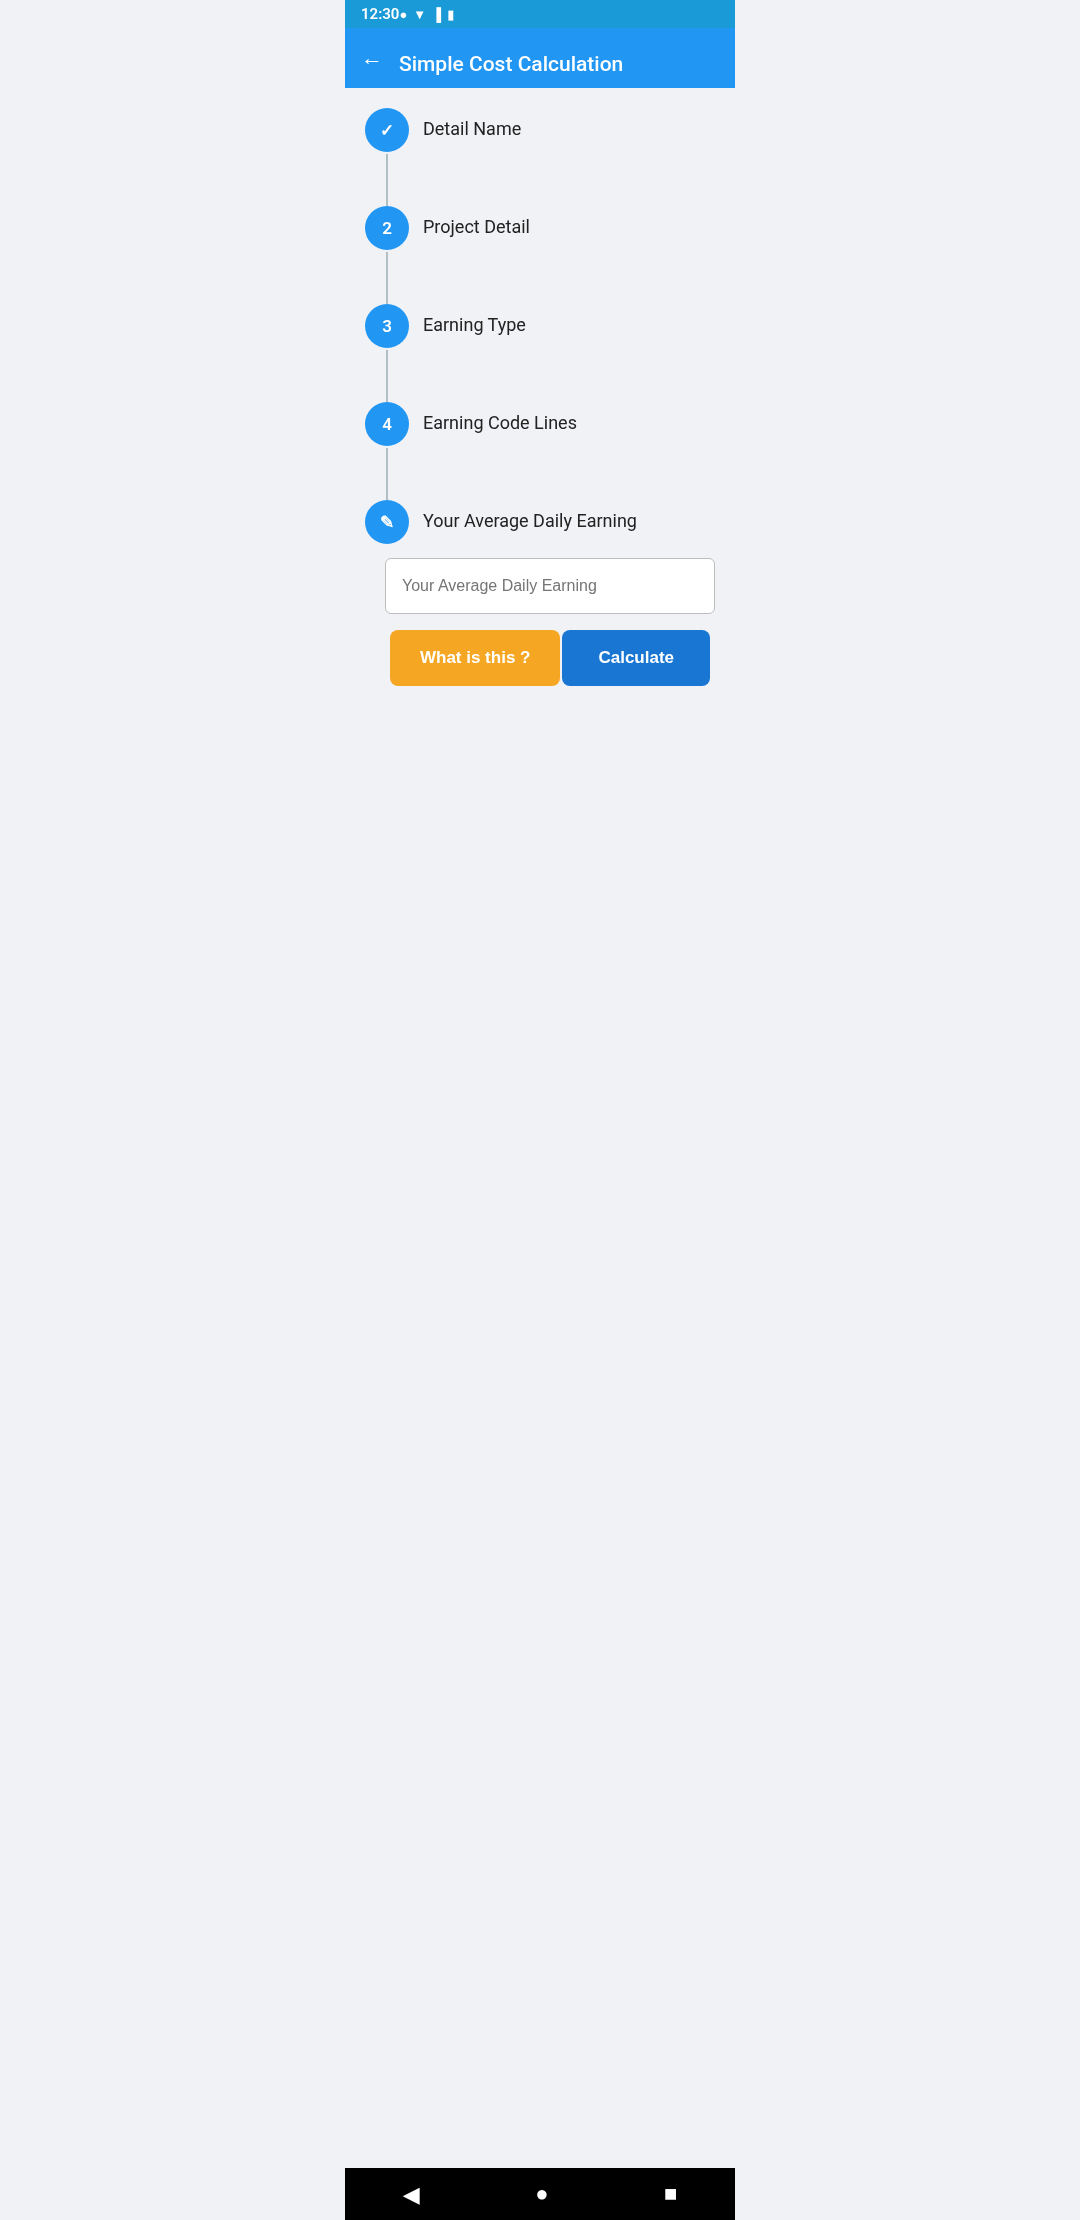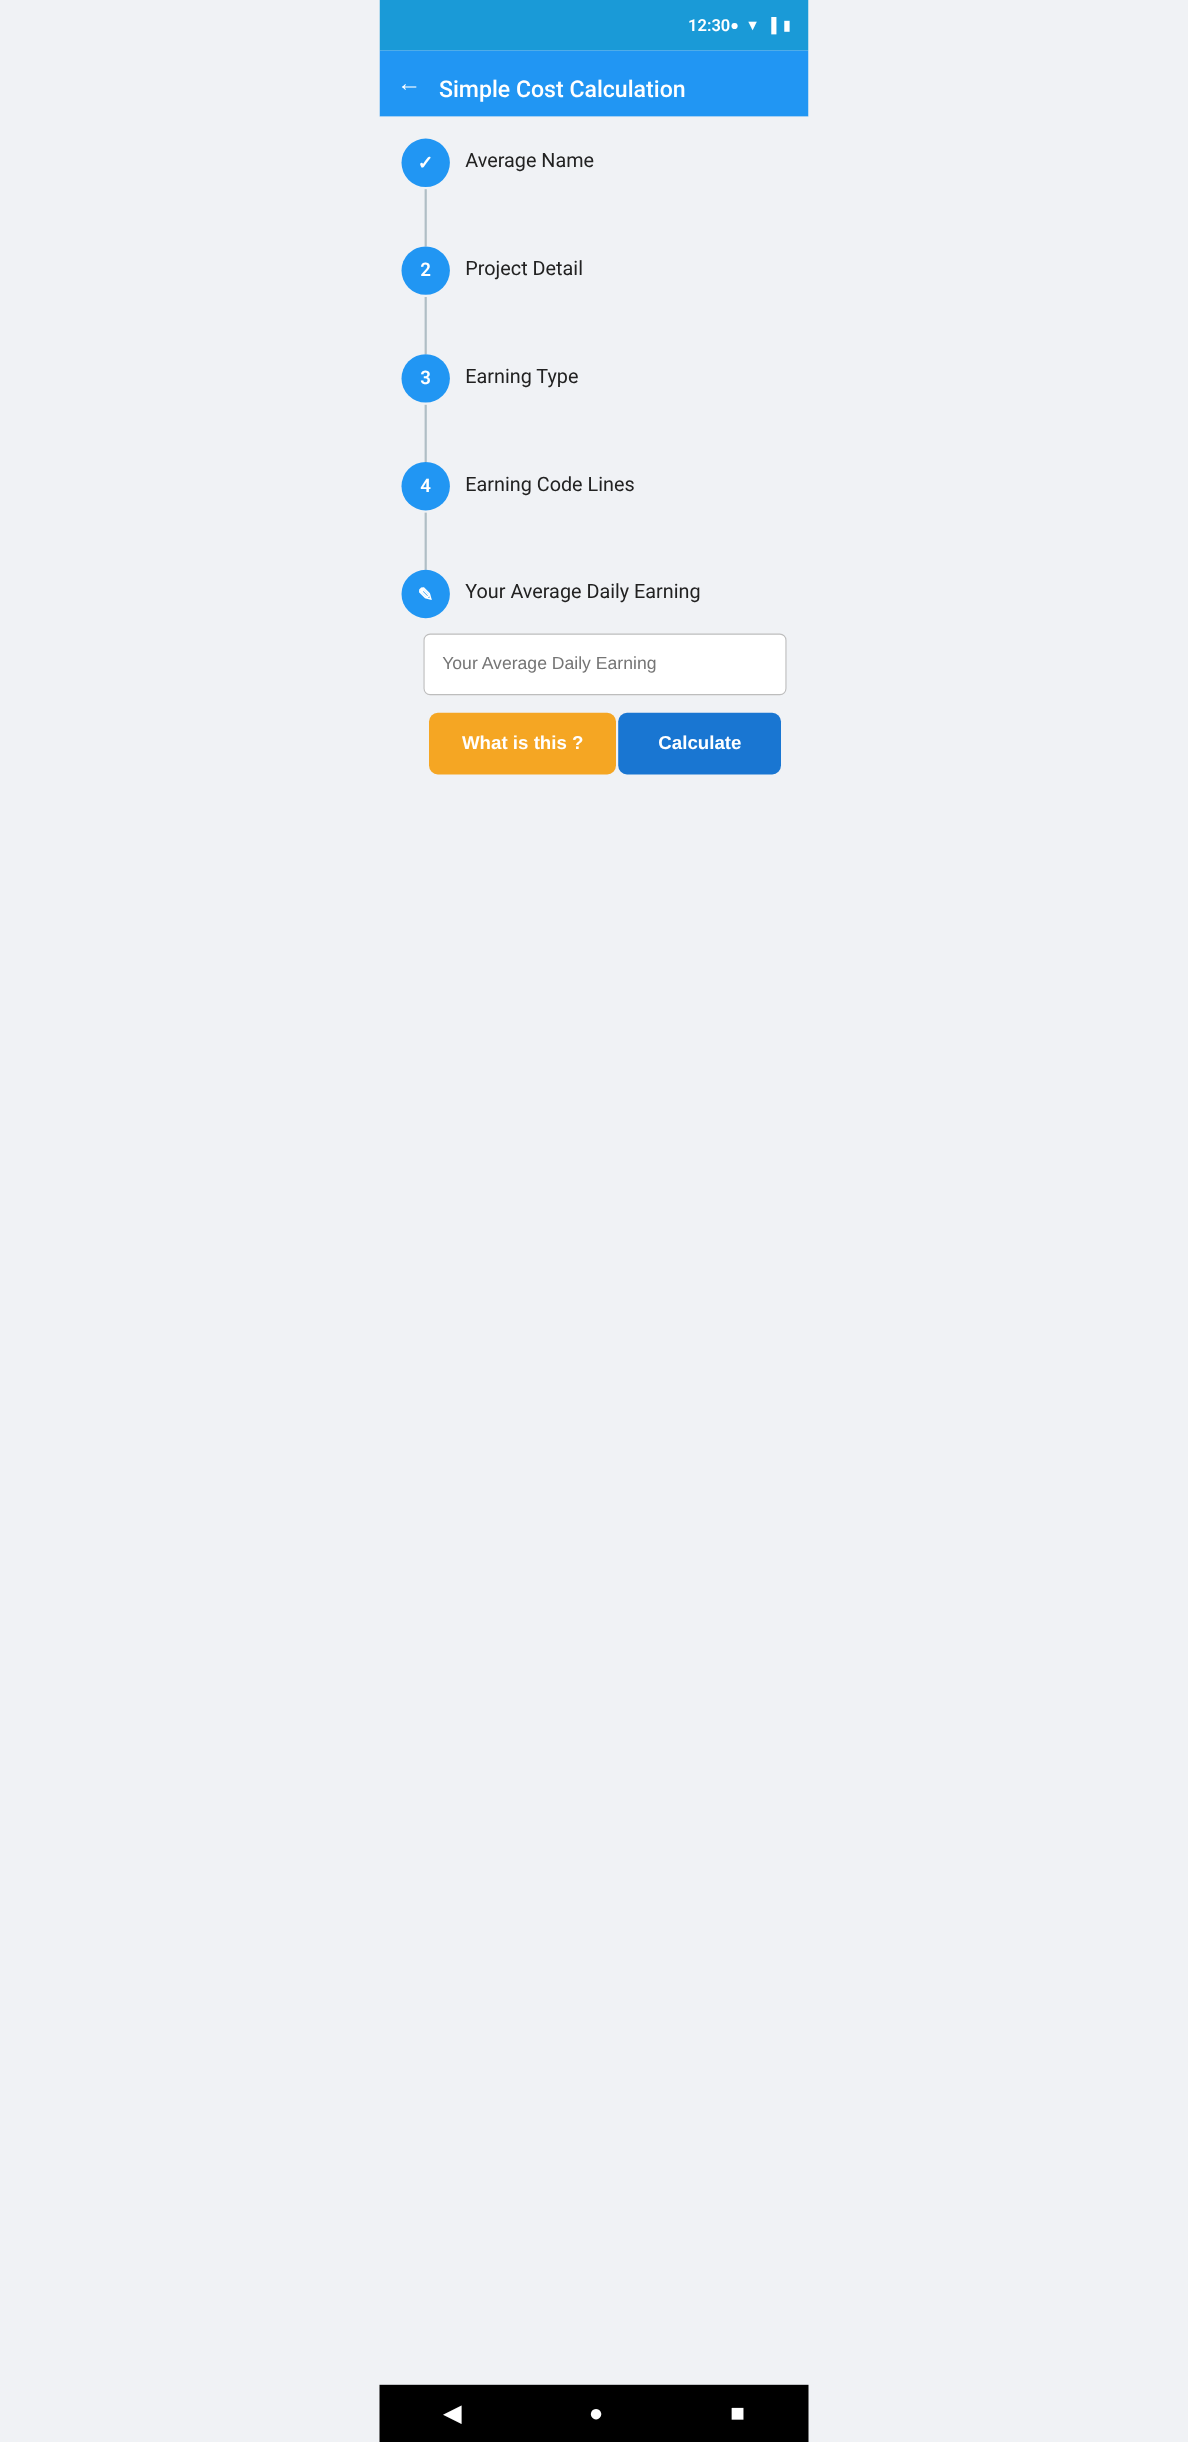--- a/index.html
+++ b/index.html
@@ -14,24 +14,24 @@
       background-color: #f0f2f5;
       width: 390px;
       margin: 0 auto;
       min-height: 900px;
     }
 
     .status-bar {
       background-color: #1a9ad7;
       color: white;
       display: flex;
-      justify-content: flex-end;
+      justify-content: flex-start;
       align-items: center;
       padding: 6px 16px;
-      height: 46px;
+      height: 28px;
     }
 
     .status-bar-time {
       font-size: 15px;
       font-weight: 600;
     }
 
     .status-bar-icons {
       display: flex;
       align-items: center;
@@ -203,21 +203,21 @@
 
 <div class="content">
 
   <div class="step-row">
     <div class="step-left">
       <div class="step-circle completed">
         <span>✓</span>
       </div>
       <div class="step-connector"></div>
     </div>
-    <span class="step-label">Average Name</span>
+    <span class="step-label">Detail Name</span>
   </div>
 
   <div class="step-row">
     <div class="step-left">
       <div class="step-circle">
         <span>2</span>
       </div>
       <div class="step-connector"></div>
     </div>
     <span class="step-label">Project Detail</span>

